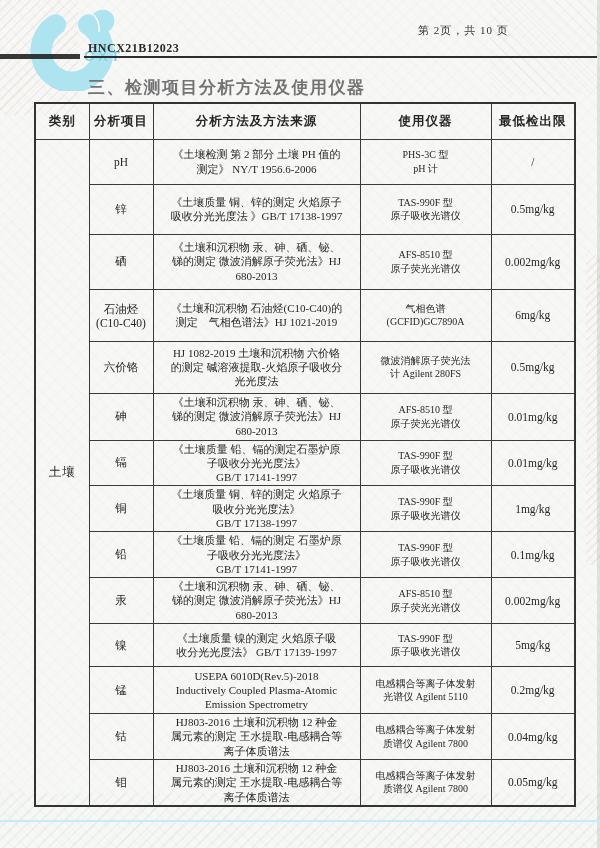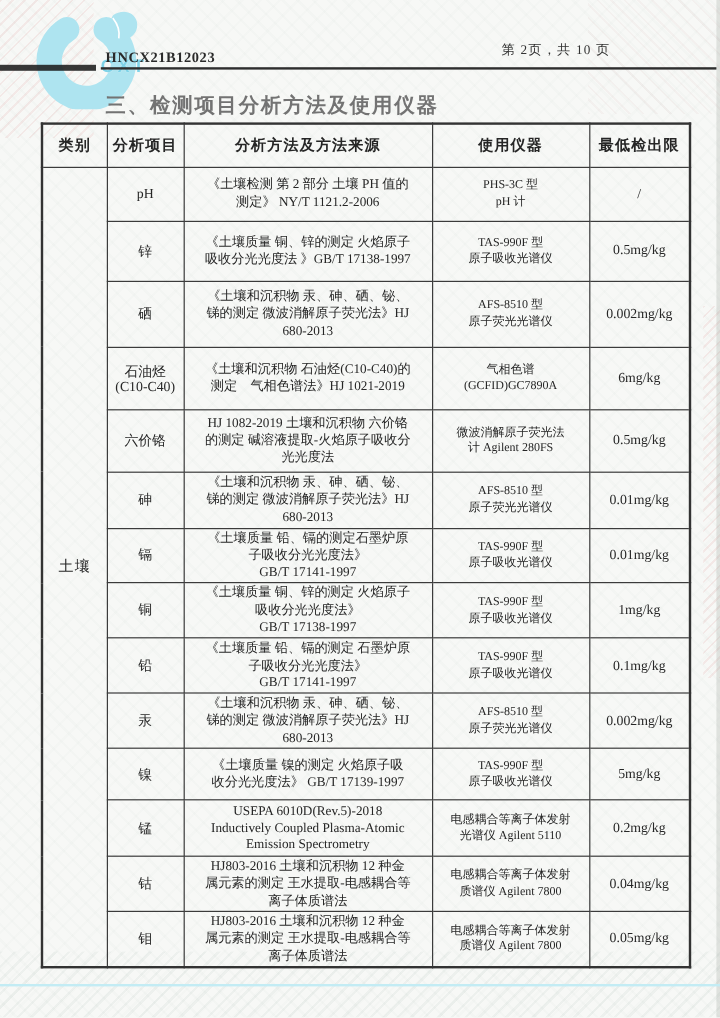--- a/index.html
+++ b/index.html
@@ -34,21 +34,21 @@
     font-size:15px;font-weight:bold;letter-spacing:3px;color:#7fd3e8;
     text-shadow:0 0 1px rgba(255,255,255,.8);
   }
   .report-code{
     position:absolute;left:88px;top:41px;
     font-size:12px;font-weight:bold;letter-spacing:0.5px;color:#2a2a2a;
   }
   .header-underline{position:absolute;left:84px;top:56px;width:513px;height:2px;background:#2e2e2e;}
   .header-underline-smear{position:absolute;left:0;top:54px;width:80px;height:5px;background:#1d1d1d;opacity:.88;}
   .page-indicator{
-    position:absolute;left:418px;top:34px;
+    position:absolute;left:418px;top:23px;
     font-size:11px;color:#333;letter-spacing:1px;
   }
   .section-title{
     position:absolute;left:88px;top:76px;margin:0;
     font-size:17px;font-weight:bold;color:#737373;letter-spacing:1.5px;
   }
 
   .report-table{
     position:absolute;left:34px;top:102px;width:440px;
     border-collapse:collapse;table-layout:fixed;
@@ -108,21 +108,21 @@
       <th>类别</th>
       <th>分析项目</th>
       <th>分析方法及方法来源</th>
       <th>使用仪器</th>
       <th>最低检出限</th>
     </tr>
     <tr style="height:45px">
       <td class="cat-cell" rowspan="14">土壤</td>
       <td class="item-cell">pH</td>
       <td class="method-cell">《土壤检测 第 2 部分 土壤 PH 值的
-测定》 NY/T 1121.2-2006</td>
+测定》 NY/T 1956.6-2006</td>
       <td class="instr-cell">PHS-3C 型
 pH 计</td>
       <td class="limit-cell">/</td>
     </tr>
     <tr style="height:50px">
       <td class="item-cell">锌</td>
       <td class="method-cell">《土壤质量 铜、锌的测定 火焰原子
 吸收分光光度法 》GB/T 17138-1997</td>
       <td class="instr-cell">TAS-990F 型
 原子吸收光谱仪</td>

